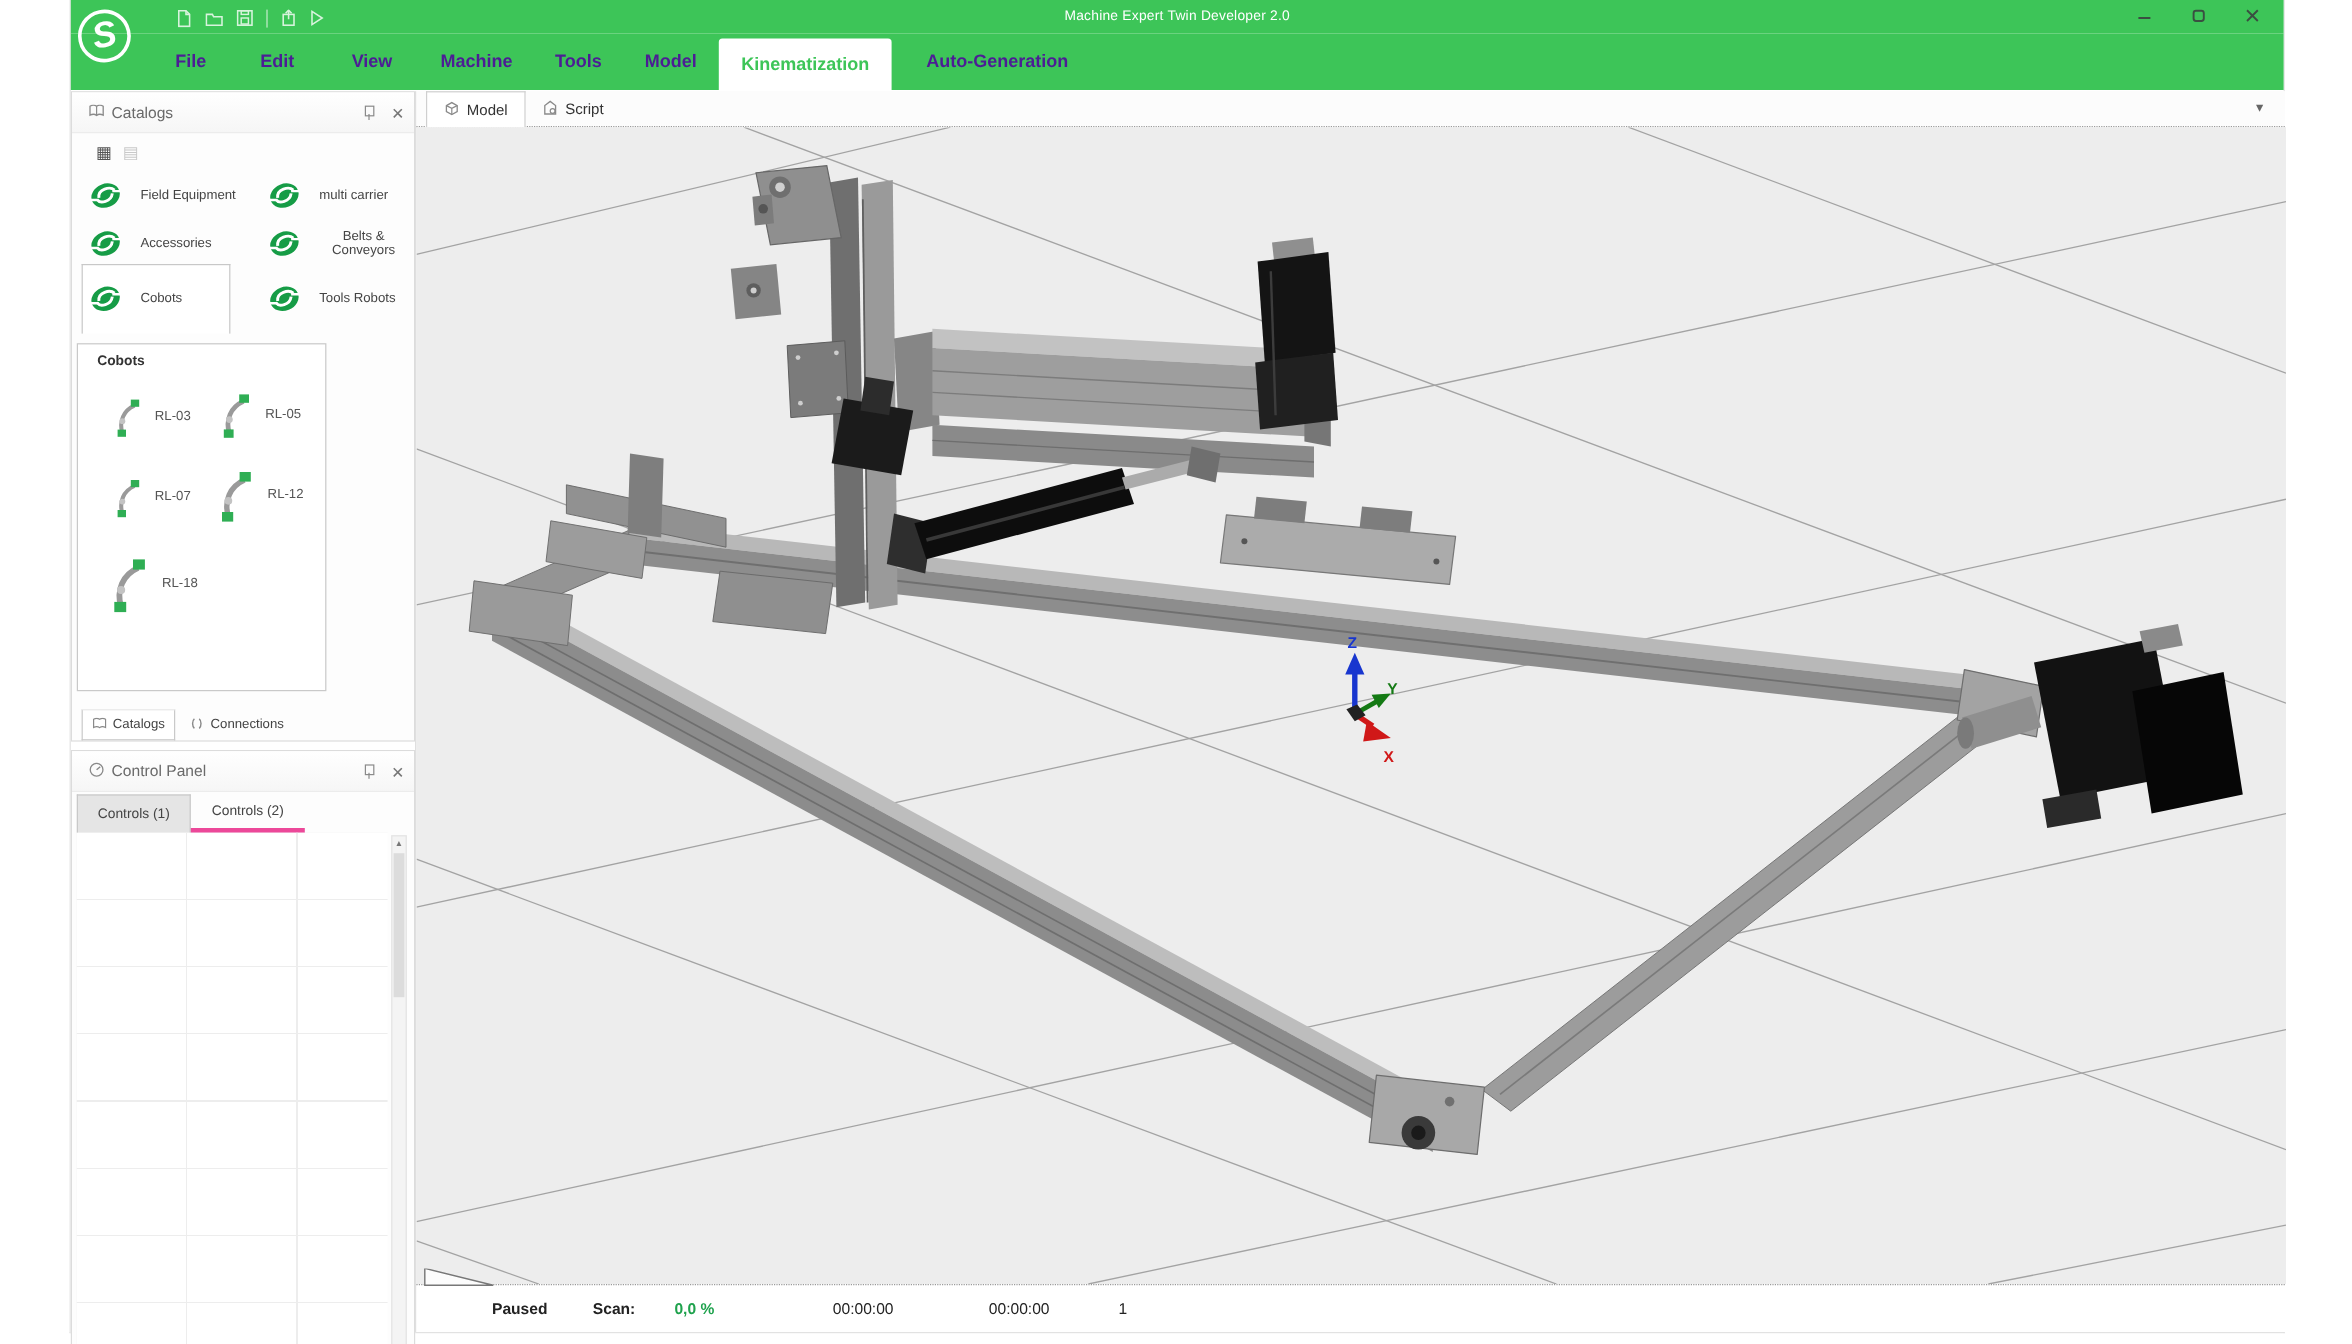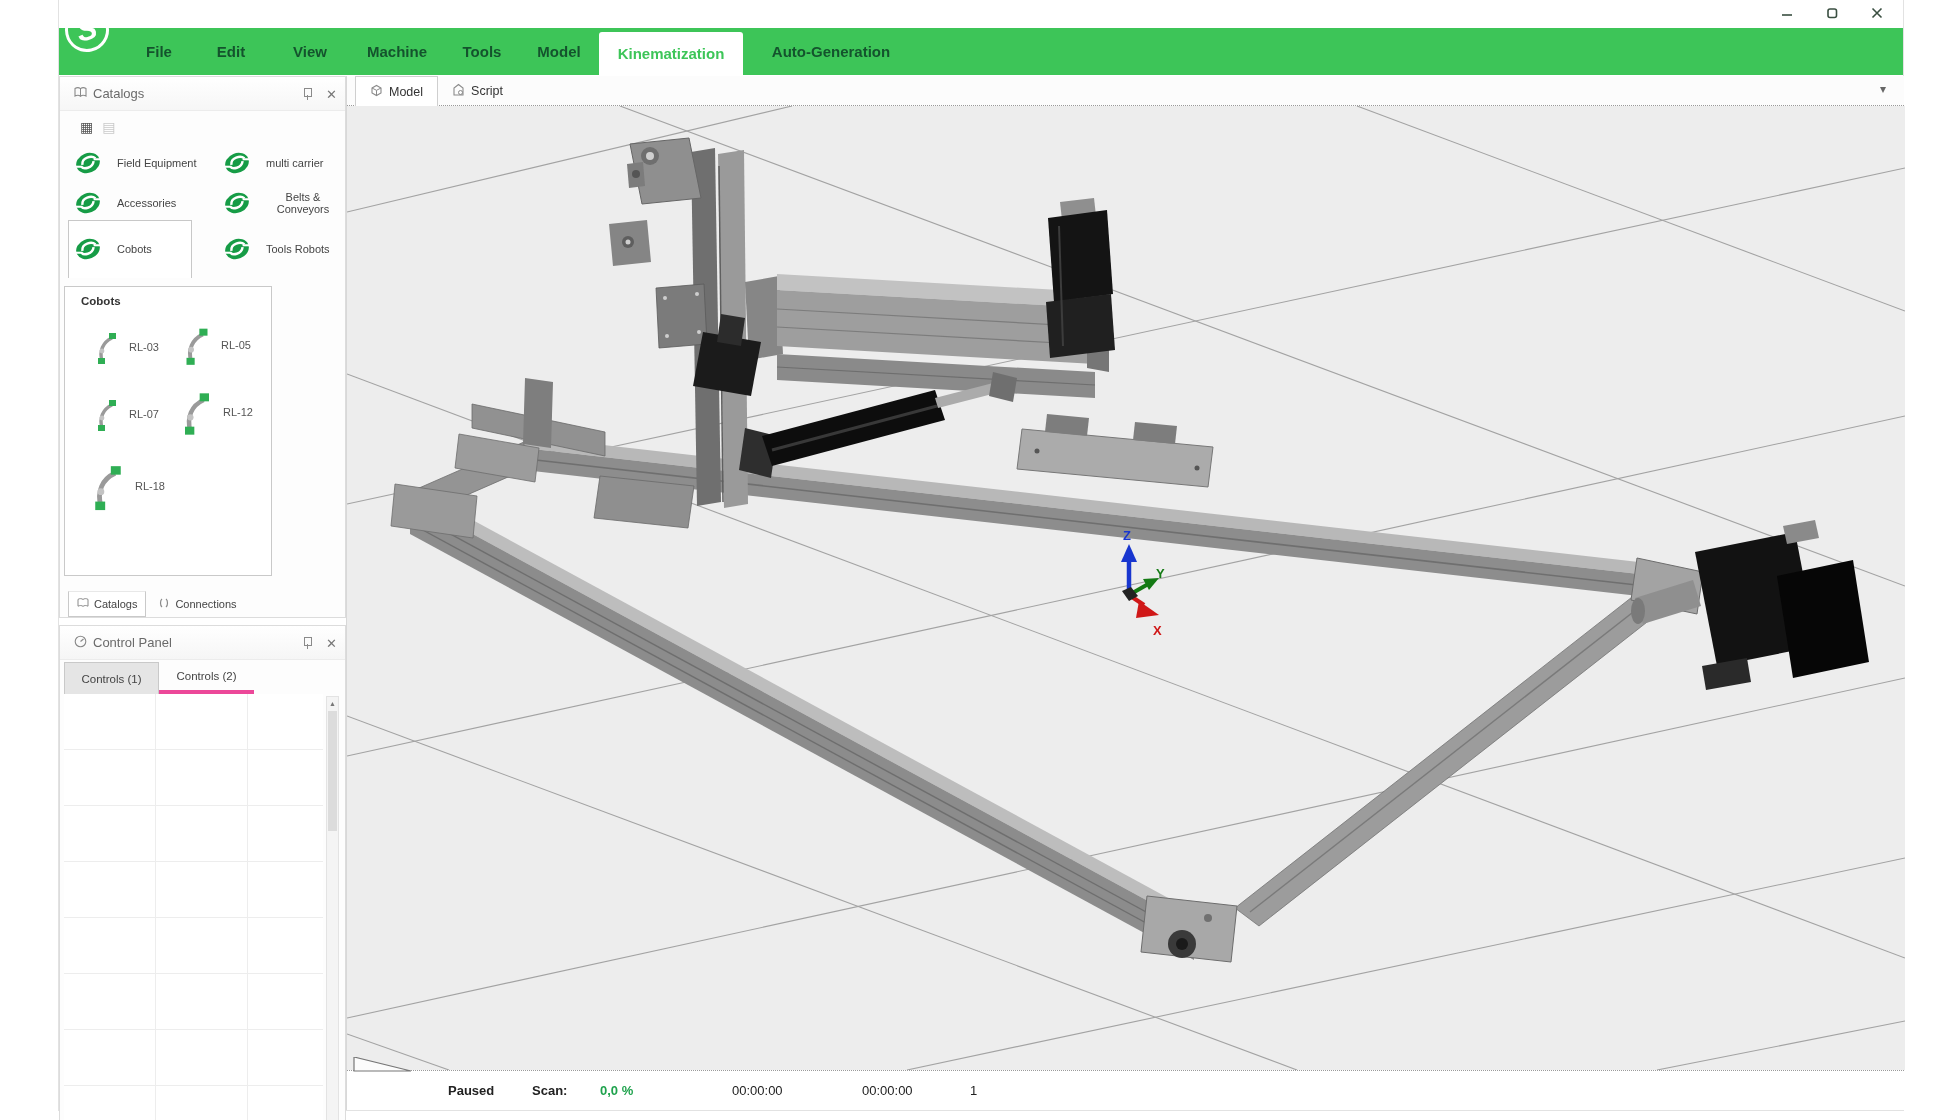--- a/index.html
+++ b/index.html
@@ -13,21 +13,21 @@
   .logo { position:absolute; left:4px; top:5px; width:48px; height:50px; z-index:6; display:flex; align-items:center; justify-content:center; }
   .logo .ring { width:44px; height:44px; border-radius:50%; display:flex; align-items:center; justify-content:center;
                 color:#fff; font-weight:bold; font-style:italic; font-size:30px; transform:rotate(-12deg); }
   .qat { position:absolute; left:88px; top:6px; display:flex; align-items:center; gap:11px; height:18px; z-index:6; }
   .qat svg { display:block; opacity:.8; }
   .qat .sep { width:1px; height:15px; background:rgba(255,255,255,.7); }
   .wtitle { position:absolute; left:0; top:0; width:100%; height:28px; display:flex; align-items:center; justify-content:center;
             color:#ffffff; font-size:11.5px; letter-spacing:.2px; }
   .wcontrols { position:absolute; right:14px; top:2px; display:flex; gap:21px; z-index:7; }
   .wbtn { width:24px; height:22px; display:flex; align-items:center; justify-content:center; cursor:default; }
-  .menu-item { position:absolute; top:0; height:47px; line-height:47px; text-align:center; color:#14532d; font-size:15px; font-weight:600; }
+  .menu-item { position:absolute; top:0; height:47px; line-height:47px; text-align:center; color:#4c1d95; font-size:15px; font-weight:600; }
   .menu-tab-active { position:absolute; top:4px; height:43px; line-height:43px; text-align:center; background:#ffffff; color:#3dc558;
                      font-size:15px; font-weight:600; border-radius:3px 3px 0 0; }
 
   
   .panel { position:absolute; left:0; width:287px; background:#fdfdfd; border:1px solid #dcdcdc; }
   .panel-hd { position:relative; height:34px; background:linear-gradient(#ffffff,#f6f6f6); border-bottom:1px solid #ececec;
               display:flex; align-items:center; padding-left:14px; gap:6px; color:#6a6a6a; font-size:13px; }
   .panel-hd .hd-icons { position:absolute; right:8px; top:0; height:34px; display:flex; align-items:center; gap:14px; }
   .pin { width:10px; height:12px; position:relative; }
   .pin::before { content:""; position:absolute; left:2px; top:0; width:6px; height:7px; border:1.4px solid #8a8a8a; }
@@ -64,29 +64,32 @@
   
   .viewport { position:absolute; left:287px; top:76px; width:1558px; height:1034px; background:#ffffff; border-left:1px solid #d8d8d8; }
   .vp-tabs { position:absolute; left:0; top:0; width:100%; height:30px; background:#fcfcfc; border-bottom:1px dotted #9a9a9a; display:flex; padding-left:8px; }
   .vp-tab { height:30px; display:flex; align-items:center; gap:6px; padding:0 14px; font-size:12.5px; color:#333; }
   .vp-tab.active { background:#ffffff; border:1px solid #cfcfcf; border-bottom:none; }
   .vp-dd { position:absolute; right:18px; top:6px; font-size:12px; color:#666; }
   .canvas3d { position:absolute; left:0; top:30px; width:1558px; height:964px; background:#ededed; overflow:hidden; }
 
   .statusbar { position:absolute; left:0; bottom:0; width:100%; height:40px; background:#ffffff; border-top:1px dotted #9a9a9a; }
   .statusbar .grip { position:absolute; left:6px; top:-14px; }
-  .st { position:absolute; top:0; height:24px; line-height:40px; font-size:13px; color:#222;margin-left:38px; }
+  .st { position:absolute; top:0; height:24px; line-height:40px; font-size:13px; color:#222; }
 
   .txt-green { color:#1fa24d; font-weight:bold; }
 </style>
 </head>
 <body>
 
 <div class="app">
 
+  <div class="titlebar">
+    <div class="wtitle">Machine Expert Twin Developer 2.0</div>
+  </div>
   <div class="logo">
     <div class="ring" style="border:3px solid #fff;">S</div>
   </div>
   <div class="qat">
     <span>
         <svg width="13" height="15" viewBox="0 0 13 15">
           <path d="M2,1 h6 l3,3 v10 h-9 z" fill="none" stroke="#fff" stroke-width="1.3"></path>
           <path d="M8,1 v3 h3" fill="none" stroke="#fff" stroke-width="1.3"></path>
         </svg>
       </span>

